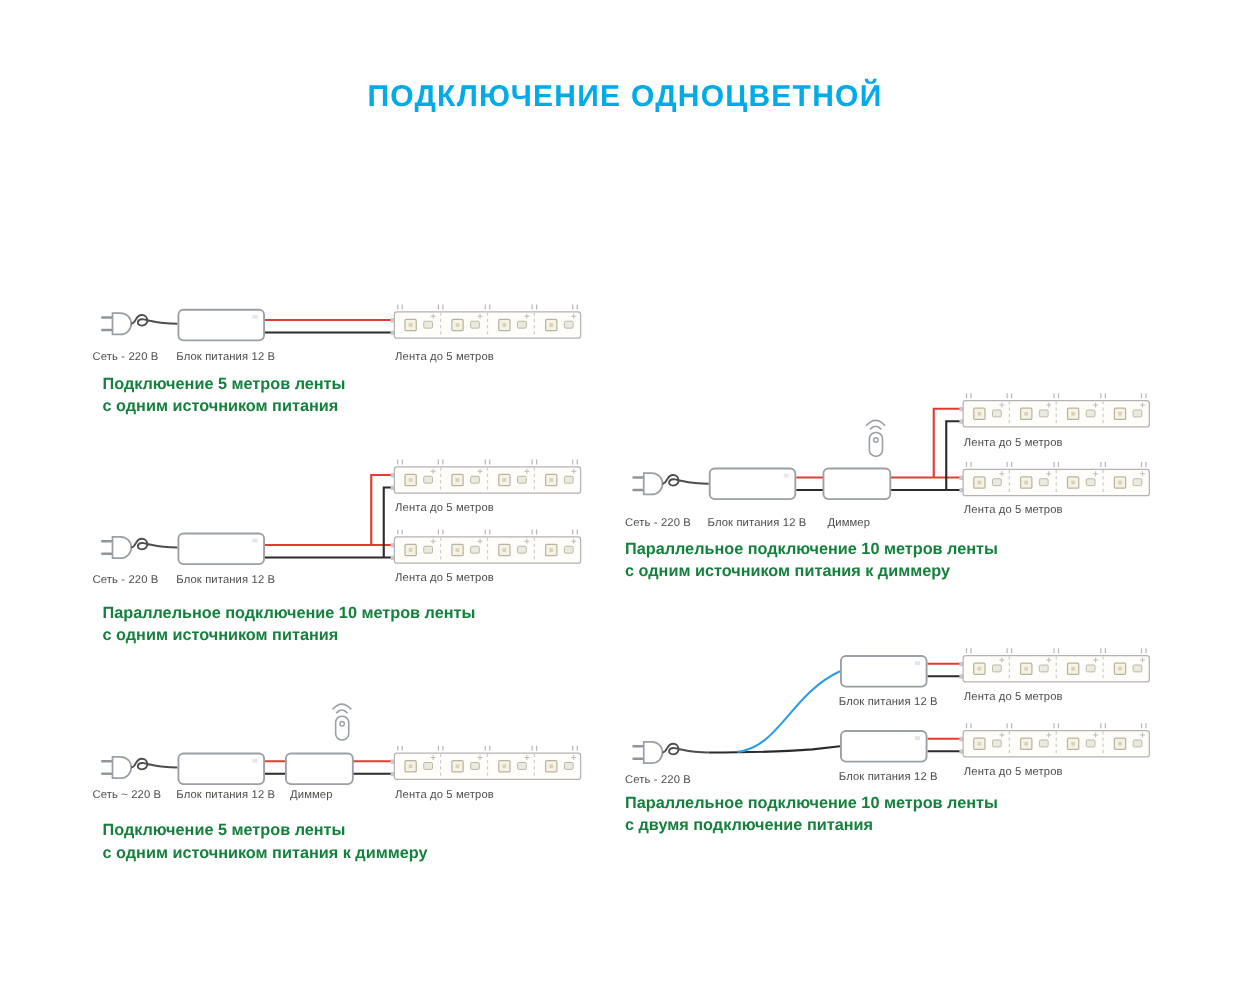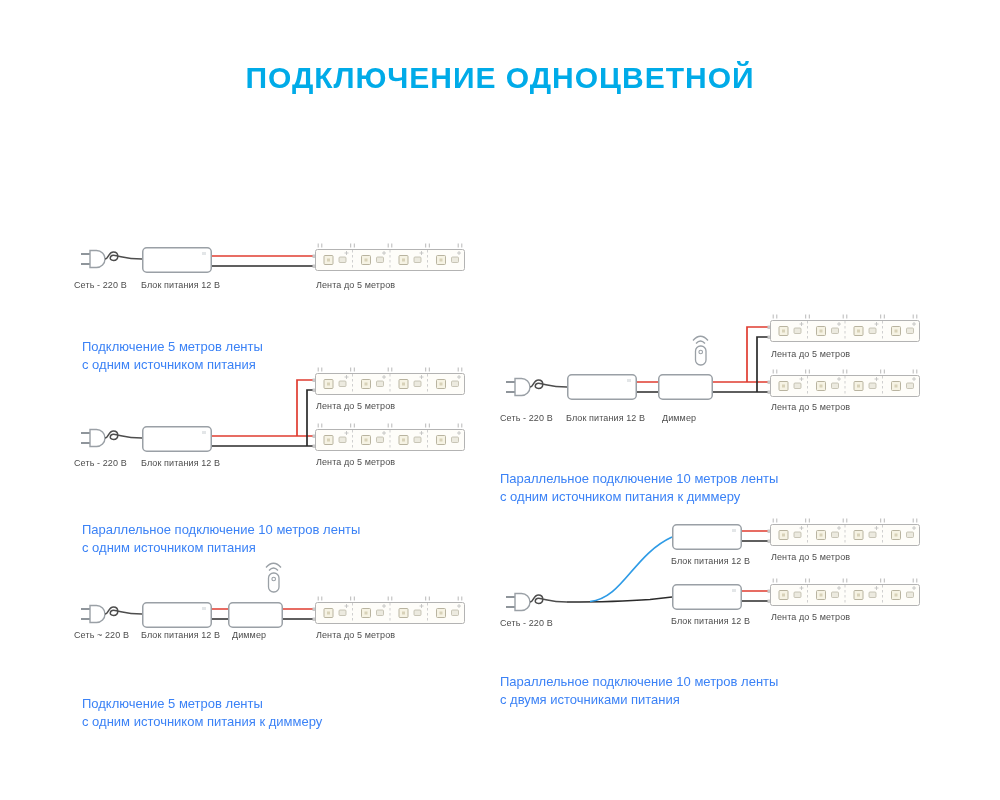--- a/index.html
+++ b/index.html
@@ -5,32 +5,32 @@
   html,body{margin:0;padding:0;}
   body{
     width:1000px;height:800px;position:relative;overflow:hidden;
     background:#ffffff;
     font-family:"Liberation Sans","DejaVu Sans",sans-serif;
   }
   .title{
     position:absolute;top:56px;left:0;width:1000px;
     text-align:center;
     color:#00abe8;
-    font-size:30px;font-weight:bold;letter-spacing:1px;
+    font-size:24px;font-weight:bold;letter-spacing:1px;
     line-height:43px;margin:0;
   }
   .diagram{position:absolute;}
   .art{position:absolute;left:0;top:0;}
   .lbl{
     position:absolute;font-size:9px;color:#4d4d4d;
     white-space:nowrap;letter-spacing:0.1px;
   }
   .caption{
-    position:absolute;color:#3b82f6;font-size:13px;font-weight:400;
-    line-height:18px;white-space:nowrap;margin-top:40px;
+    position:absolute;color:#15803d;font-size:13px;font-weight:700;
+    line-height:18px;white-space:nowrap;
   }
   .defs-holder{position:absolute;width:0;height:0;overflow:hidden;}
 </style>
 </head>
 <body>
 
 <svg class="defs-holder" aria-hidden="true">
   <defs>
     <g id="sym-plug">
       <path d="M1,6 H10 M1,16 H10" stroke="#8f959b" stroke-width="2" fill="none"></path>
@@ -169,15 +169,15 @@
     <use href="#sym-strip" x="275" y="3"></use>
     <use href="#sym-strip" x="275" y="63"></use>
   </svg>
   <div class="lbl" style="left:276px;top:37px;">Лента до 5 метров</div>
   <div class="lbl" style="left:176px;top:41px;">Блок питания 12 В</div>
   <div class="lbl" style="left:276px;top:97px;">Лента до 5 метров</div>
   <div class="lbl" style="left:176px;top:101px;">Блок питания 12 В</div>
   <div class="lbl" style="left:5px;top:103px;">Сеть - 220 В</div>
   <div class="caption" style="left:5px;top:118px;">
     <div>Параллельное подключение 10 метров ленты</div>
-    <div>с двумя источниками питания</div>
+    <div>с двумя подключение питания</div>
   </div>
 </div>
 
 </body></html>

